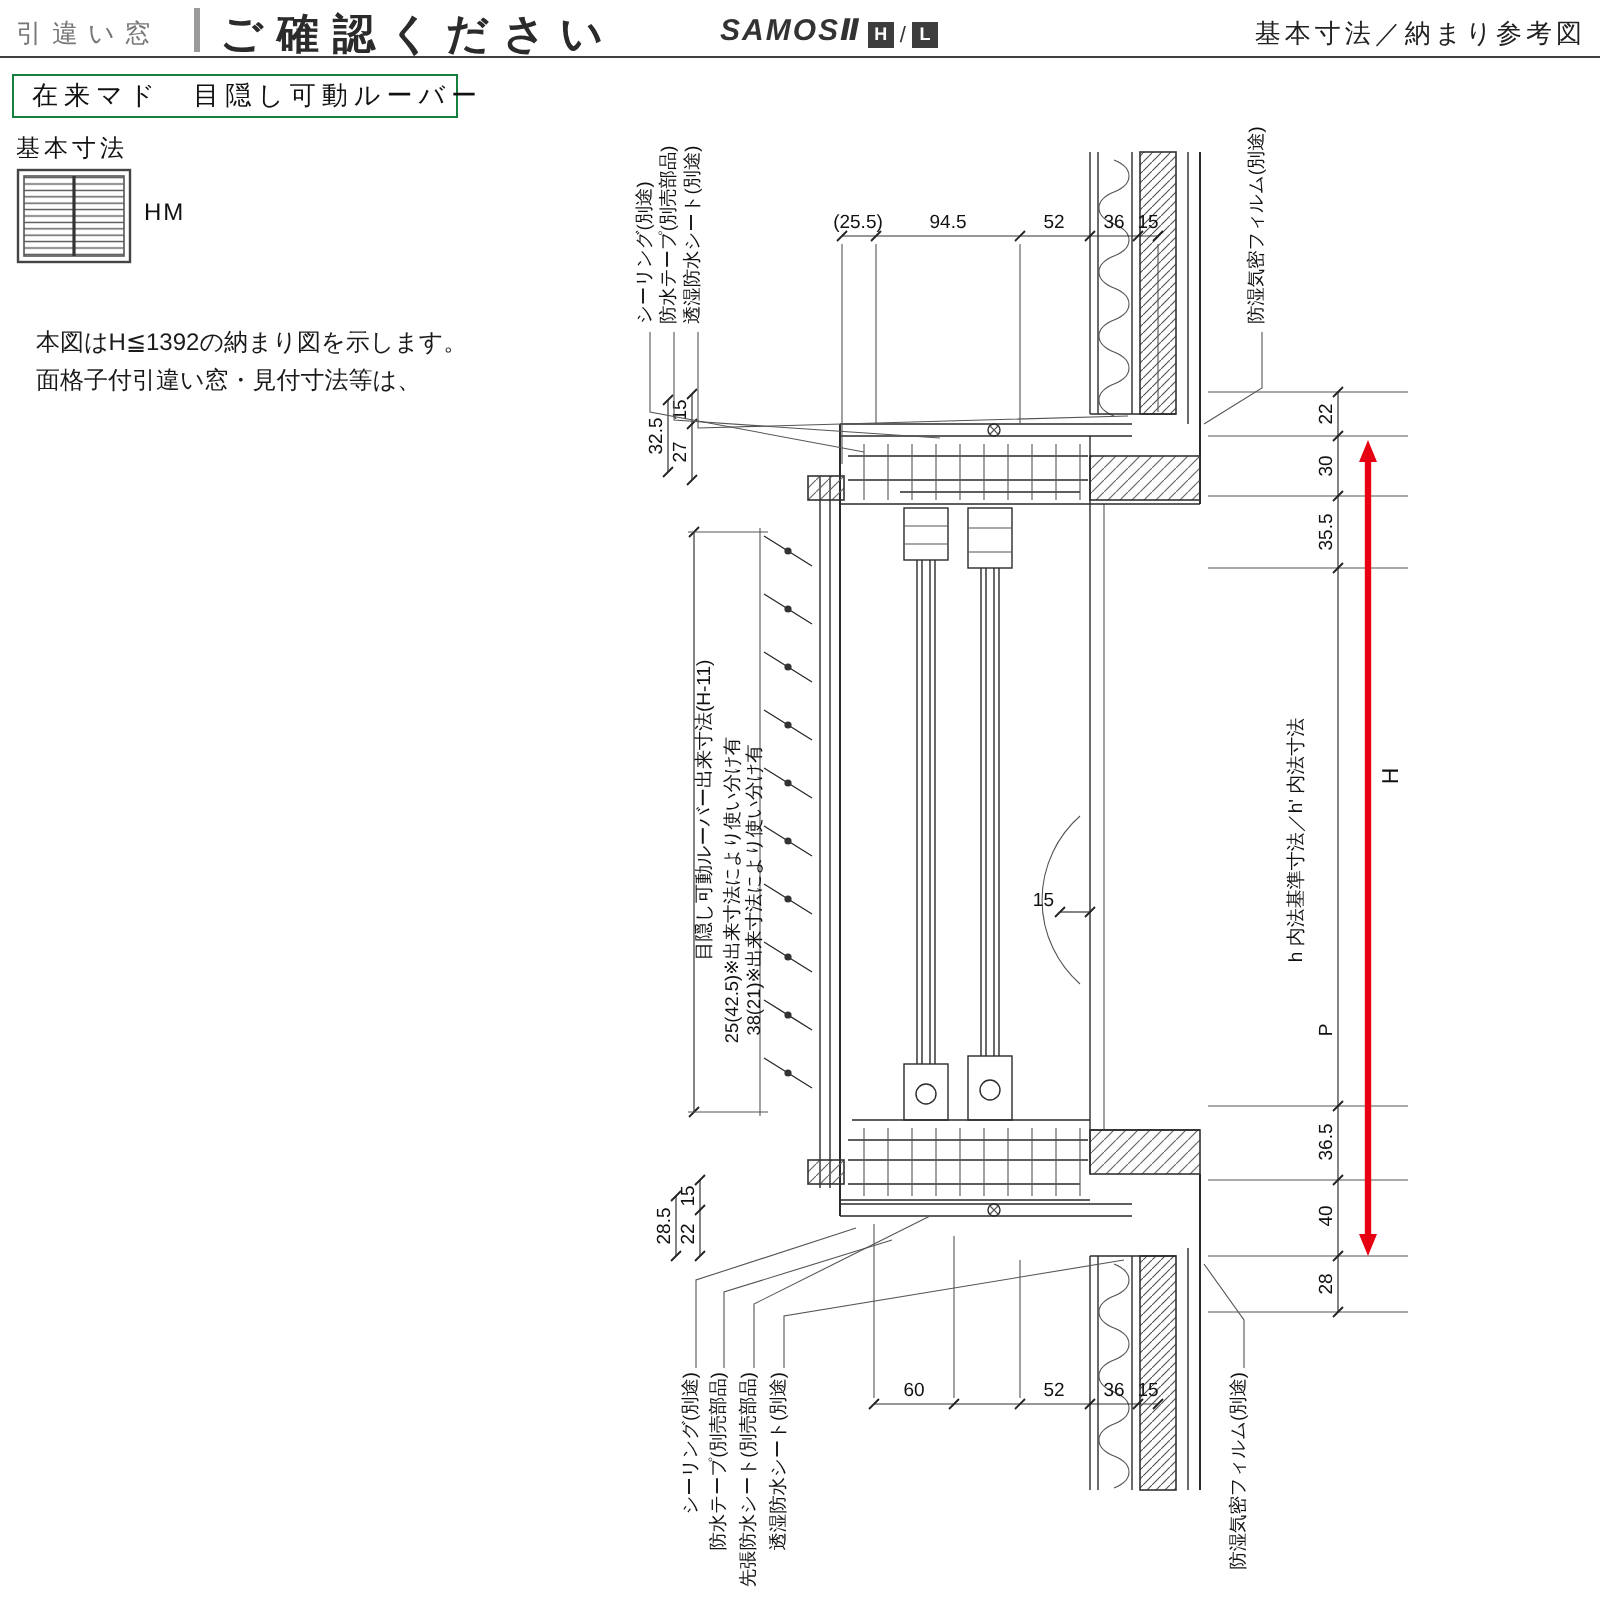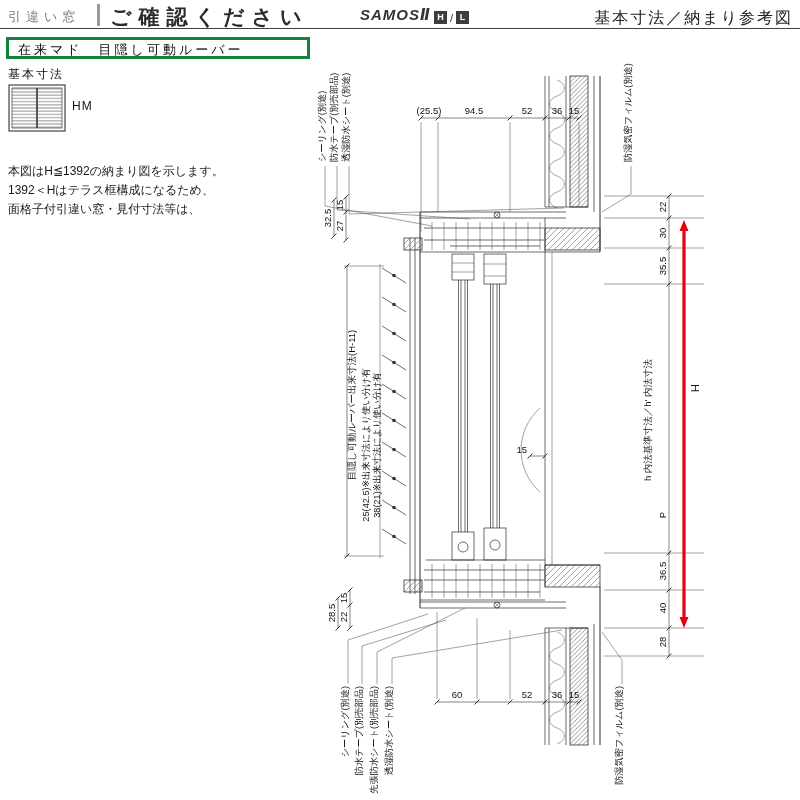--- a/index.html
+++ b/index.html
@@ -10,29 +10,29 @@
   }
   
   .header { position:absolute; left:0; top:0; width:800px; height:29px; border-bottom:1px solid #404040; background:#fff; }
   .header .cat { position:absolute; left:8px; top:8px; font-size:13px; color:#777; letter-spacing:5px; white-space:nowrap; }
   .header .vbar { position:absolute; left:97px; top:4px; width:3px; height:22px; background:#9a9a9a; }
   .header .title { position:absolute; left:110px; top:3px; font-size:21px; font-weight:bold; color:#2b2b2b; letter-spacing:7px; white-space:nowrap; }
   .brand { position:absolute; left:360px; top:6px; display:flex; align-items:flex-end; gap:3px; }
   .brand .bname { font-size:15px; font-weight:bold; font-style:italic; color:#333; letter-spacing:1px; }
   .badge { display:inline-block; width:13px; height:13px; background:#3d3d3d; color:#fff; font-size:9px; font-weight:bold; text-align:center; line-height:13px; }
   .brand .slash { font-size:11px; color:#333; }
-  .header .rnote { position:absolute; right:7px; top:8px; font-size:16px; color:#222; letter-spacing:2px; white-space:nowrap; }
-  
-  .subheader { position:absolute; left:6px; top:37px; width:304px; height:22px; border:3px solid #15803d; font-size:13px; line-height:20px; padding-left:9px; letter-spacing:3px; color:#111; white-space:nowrap; }
+  .header .rnote { position:absolute; right:7px; top:8px; font-size:13px; color:#222; letter-spacing:2px; white-space:nowrap; }
+  
+  .subheader { position:absolute; left:6px; top:37px; width:223px; height:22px; border:1px solid #15803d; font-size:13px; line-height:20px; padding-left:9px; letter-spacing:3px; color:#111; white-space:nowrap; }
   
   .section-label { position:absolute; left:8px; top:66px; font-size:12px; letter-spacing:2px; }
   .icon-wrap { position:absolute; left:8px; top:84px; }
   .icon-hm-label { position:absolute; left:72px; top:99px; font-size:12px; letter-spacing:1px; }
   .note { position:absolute; left:8px; top:162px; width:252px; font-size:12px; line-height:19px; color:#1a1a1a; }
-  .note span { display:block; white-space:nowrap; }
+  .note span { display:block; white-space:nowrap;margin-left:10px; }
   
   svg.drawing { position:absolute; left:0; top:0; width:800px; height:800px; }
   .ln  { stroke:#2b2b2b; stroke-width:1; fill:none; }
   .lm  { stroke:#2b2b2b; stroke-width:0.7; fill:none; }
   .lt  { stroke:#555; stroke-width:0.55; fill:none; }
   .dm  { stroke:#333; stroke-width:0.6; fill:none; }
   .tick{ stroke:#222; stroke-width:0.9; fill:none; }
   .wood{ fill:url(#whatch); stroke:#333; stroke-width:0.8; }
   .shea{ fill:url(#shatch); stroke:#333; stroke-width:0.8; }
   text.d  { font-size:9.5px; fill:#111; font-family:"Liberation Sans","DejaVu Sans",sans-serif; }
@@ -258,15 +258,14 @@
   <svg width="58" height="48" viewBox="0 0 58 48">
     <rect x="1" y="1" width="56" height="46" fill="#fff" stroke="#444" stroke-width="1.2"></rect>
     <rect x="4" y="4" width="50" height="40" fill="url(#hstripe)" stroke="#555" stroke-width="0.8"></rect>
     <line x1="29" y1="4" x2="29" y2="44" stroke="#333" stroke-width="1.6"></line>
   </svg>
 </div>
 <span class="icon-hm-label">HM</span>
 
 <div class="note">
   <span>本図はH≦1392の納まり図を示します。</span>
-  <span>1392＜Hはテラス框構成になるため、</span>
   <span>面格子付引違い窓・見付寸法等は、</span>
 </div>
 
 </body></html>

